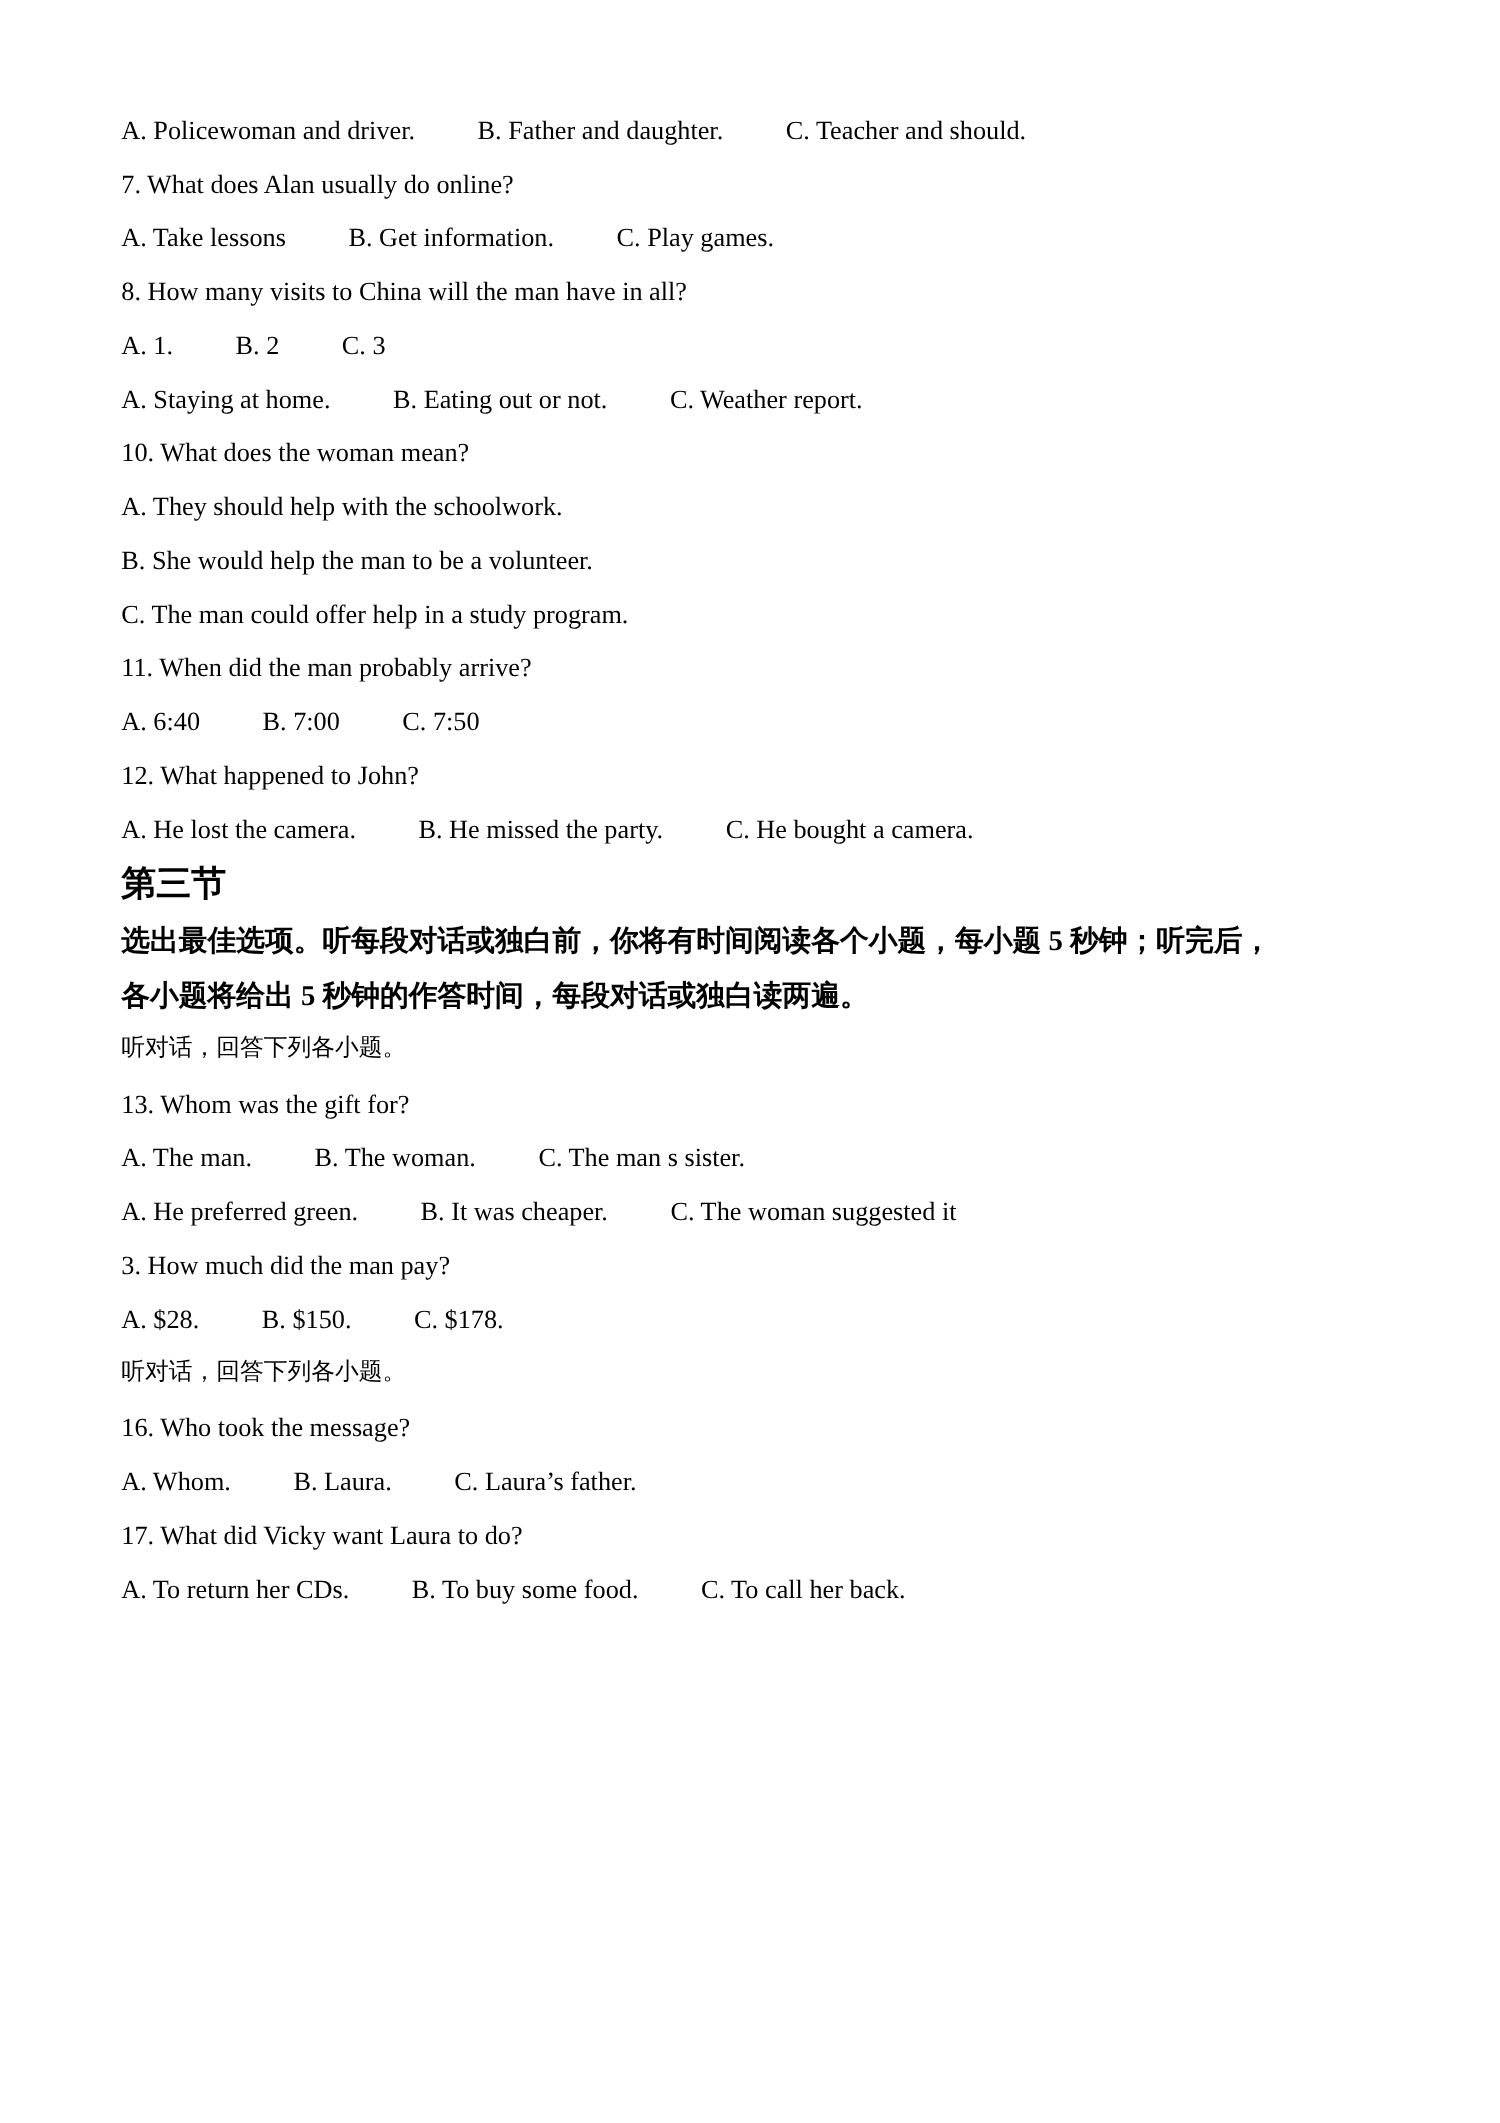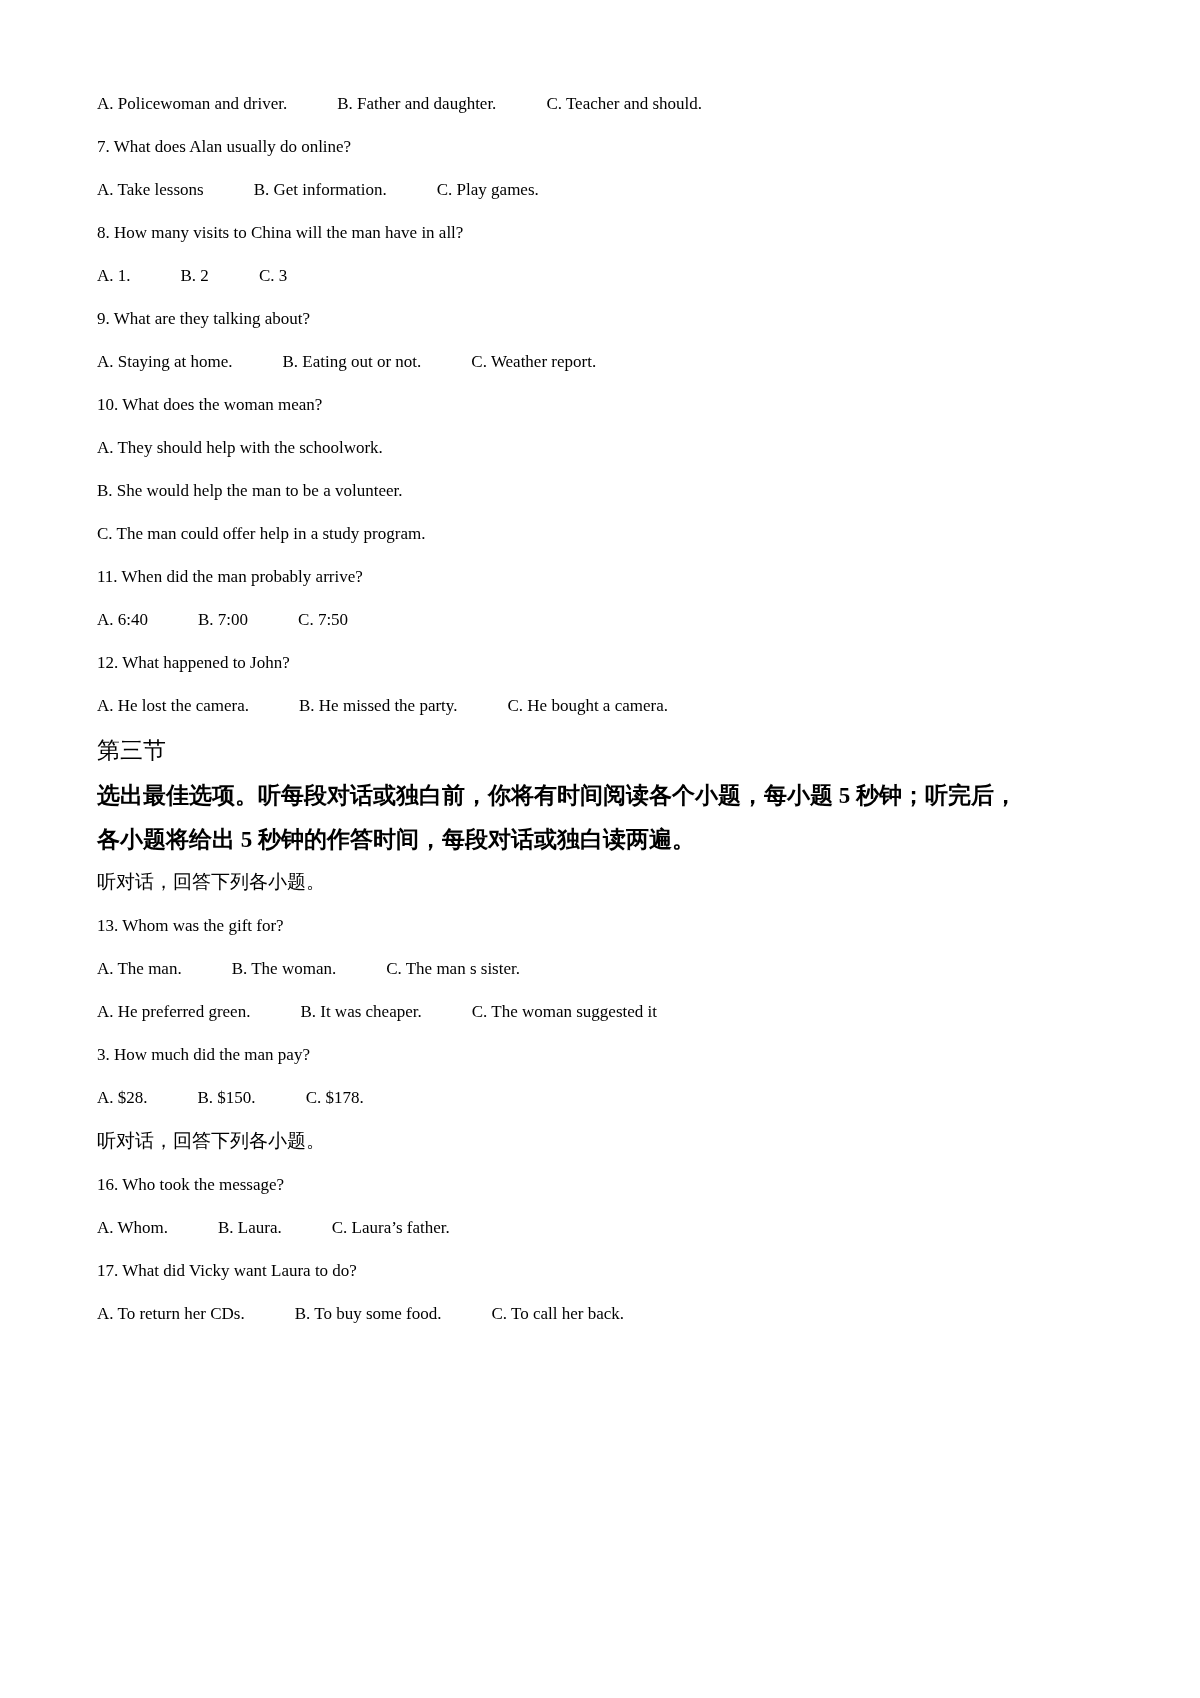--- a/index.html
+++ b/index.html
@@ -13,32 +13,32 @@
     color: #000000;
     font-family: "Liberation Serif", "DejaVu Serif", serif;
     overflow: hidden;
   }
   #doc {
     padding: 93px 97px 0 97px;
     box-sizing: border-box;
   }
   .line {
     margin: 0 0 21px 0;
-    font-size: 17px;
+    font-size: 21px;
     line-height: 22px;
     white-space: nowrap;
   }
   .options {
     display: flex;
     gap: 50px;
   }
   .option { display: inline-block; }
   .cjk-heading {
-    font-weight: normal;
-    font-size: 23px;
+    font-weight: bold;
+    font-size: 28px;
     line-height: 25px;
     margin: 4px 0 20px 0;
   }
   .cjk-bold {
     font-weight: bold;
     font-size: 23px;
     line-height: 25px;
     margin: 0 0 19px 0;
   }
   .cjk-note {
@@ -61,21 +61,20 @@
       <span class="option">A. Take lessons</span>
       <span class="option">B. Get information.</span>
       <span class="option">C. Play games.</span>
     </p>
     <p class="line">8. How many visits to China will the man have in all?</p>
     <p class="line options">
       <span class="option">A. 1.</span>
       <span class="option">B. 2</span>
       <span class="option">C. 3</span>
     </p>
-    <p class="line">9. What are they talking about?</p>
     <p class="line options">
       <span class="option">A. Staying at home.</span>
       <span class="option">B. Eating out or not.</span>
       <span class="option">C. Weather report.</span>
     </p>
     <p class="line">10. What does the woman mean?</p>
     <p class="line">A. They should help with the schoolwork.</p>
     <p class="line">B. She would help the man to be a volunteer.</p>
     <p class="line">C. The man could offer help in a study program.</p>
     <p class="line">11. When did the man probably arrive?</p>

